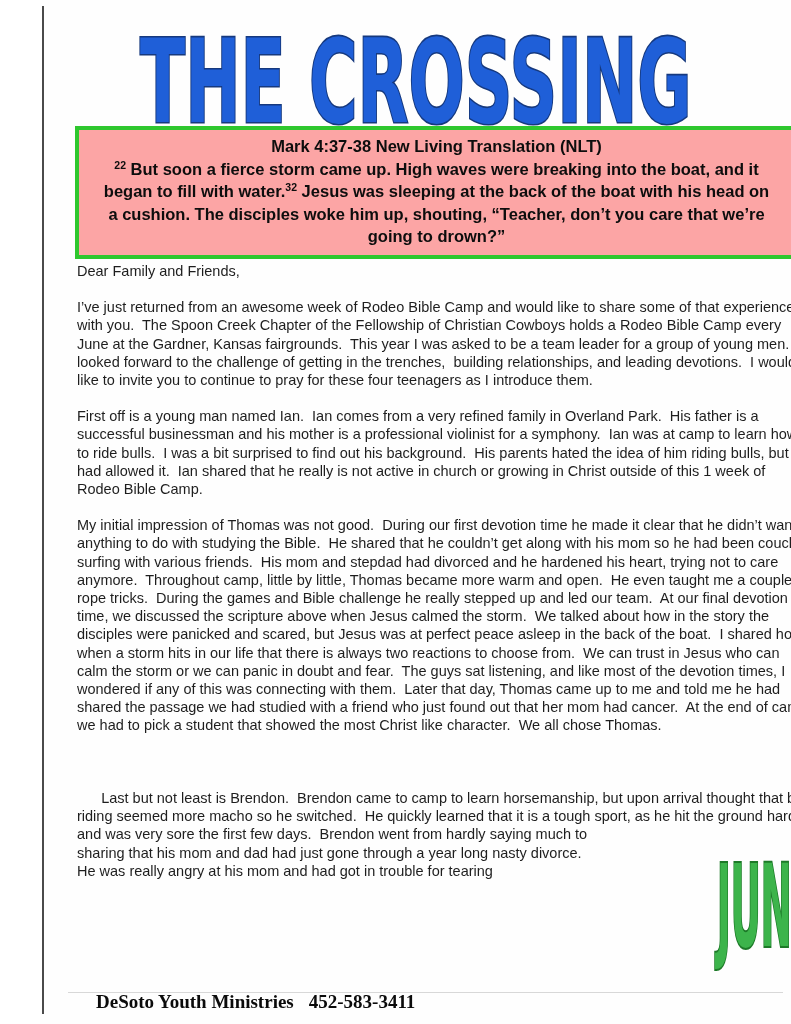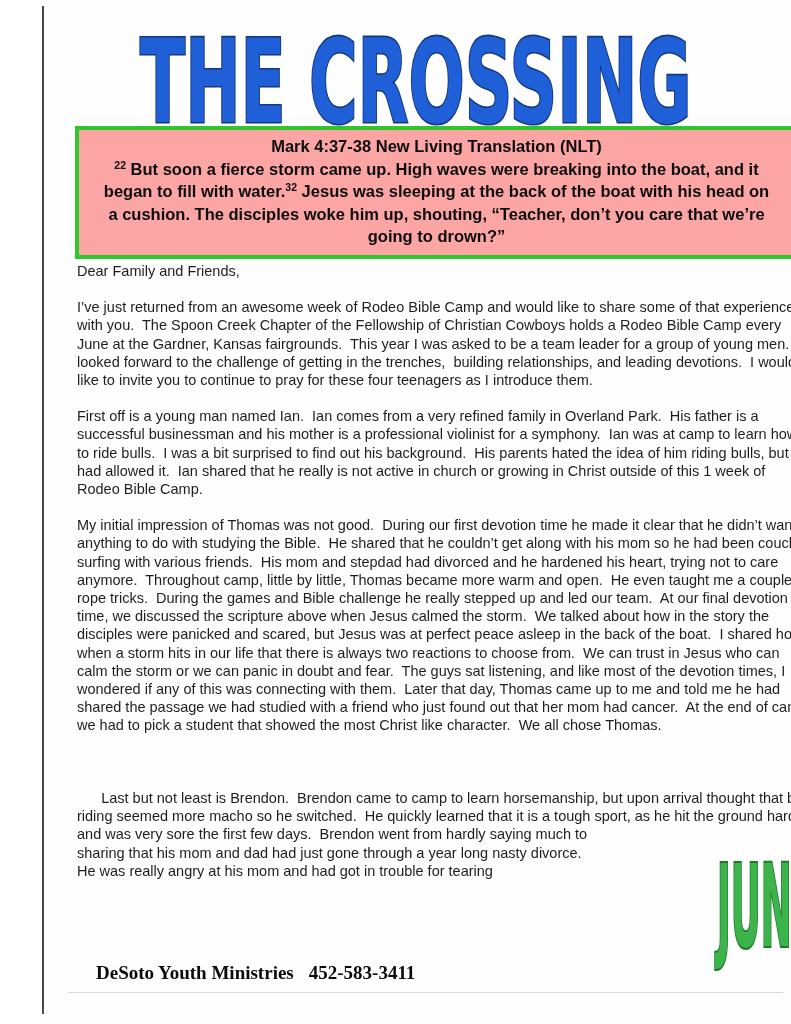--- a/index.html
+++ b/index.html
@@ -97,21 +97,21 @@
     color: var(--date-green, #3cb44b);
     -webkit-text-stroke: 2px var(--date-outline, #1d7a28);
     paint-order: stroke fill;
     transform: scale(0.66, 2.05);
     transform-origin: top right;
     line-height: 0.8;
   }
 
   
   .footer {
-    position: absolute; top: 962px; left: 56px;
+    position: absolute; top: 991px; left: 56px;
     display: flex; gap: 15px;
     font-family: "Liberation Serif", serif;
     font-weight: bold;
     font-size: 19px;
     color: #0b0b0b;
     white-space: nowrap;
   }
 </style>
 </head>
 <body>

